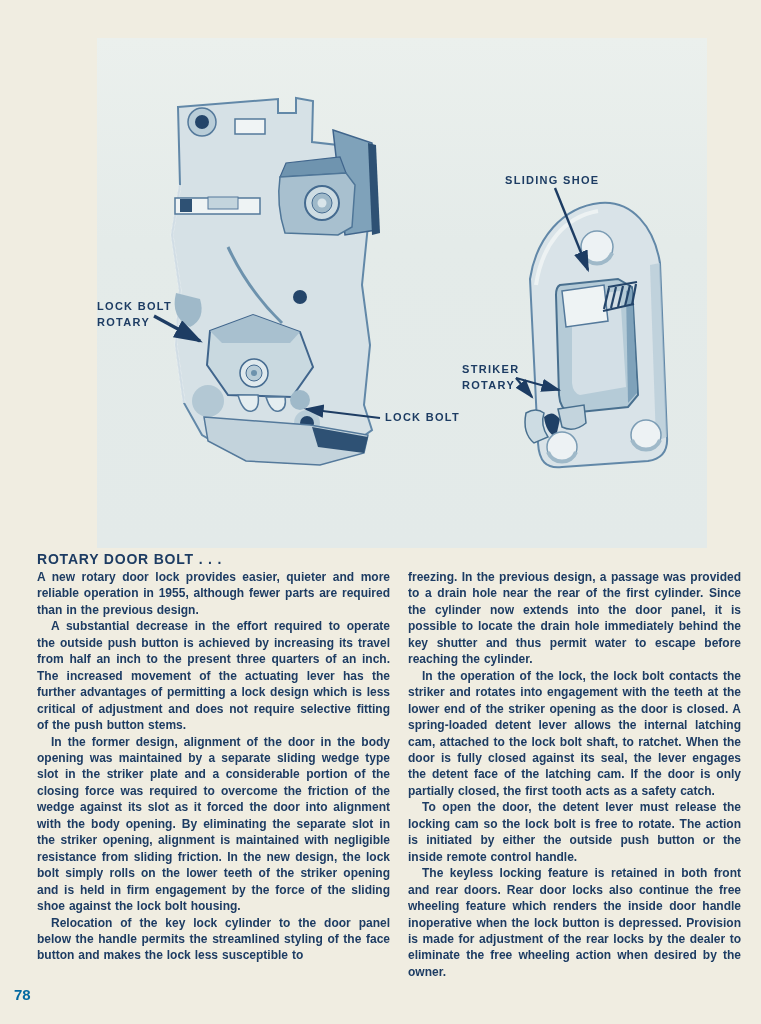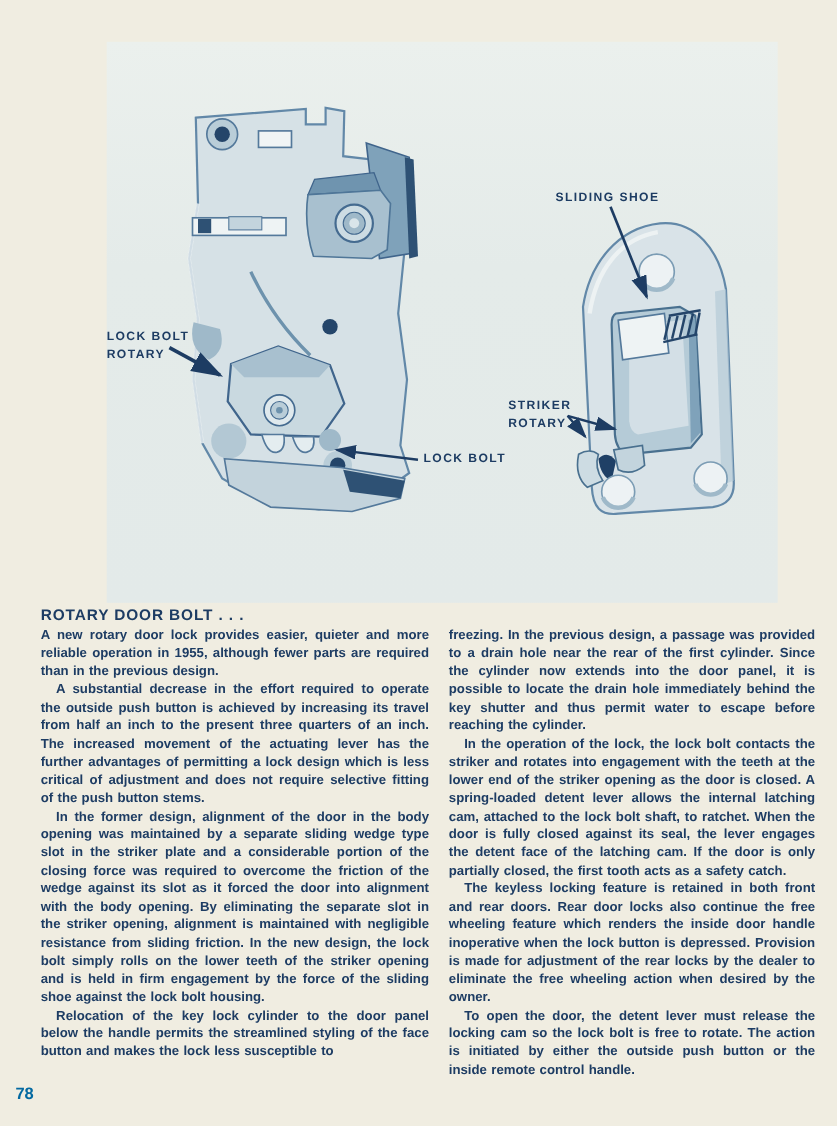--- a/index.html
+++ b/index.html
@@ -165,19 +165,19 @@
   <div class="col col-left">
     <p class="first">A new rotary door lock provides easier, quieter and more reliable operation in 1955, although fewer parts are required than in the previous design.</p>
     <p>A substantial decrease in the effort required to operate the outside push button is achieved by increasing its travel from half an inch to the present three quarters of an inch. The increased movement of the actuating lever has the further advantages of permitting a lock design which is less critical of adjustment and does not require selective fitting of the push button stems.</p>
     <p>In the former design, alignment of the door in the body opening was maintained by a separate sliding wedge type slot in the striker plate and a considerable portion of the closing force was required to overcome the friction of the wedge against its slot as it forced the door into alignment with the body opening. By eliminating the separate slot in the striker opening, alignment is maintained with negligible resistance from sliding friction. In the new design, the lock bolt simply rolls on the lower teeth of the striker opening and is held in firm engagement by the force of the sliding shoe against the lock bolt housing.</p>
     <p>Relocation of the key lock cylinder to the door panel below the handle permits the streamlined styling of the face button and makes the lock less susceptible to</p>
   </div>
 
   <div class="col col-right">
     <p class="first">freezing. In the previous design, a passage was provided to a drain hole near the rear of the first cylinder. Since the cylinder now extends into the door panel, it is possible to locate the drain hole immediately behind the key shutter and thus permit water to escape before reaching the cylinder.</p>
     <p>In the operation of the lock, the lock bolt contacts the striker and rotates into engagement with the teeth at the lower end of the striker opening as the door is closed. A spring-loaded detent lever allows the internal latching cam, attached to the lock bolt shaft, to ratchet. When the door is fully closed against its seal, the lever engages the detent face of the latching cam. If the door is only partially closed, the first tooth acts as a safety catch.</p>
+    <p>To open the door, the detent lever must release the locking cam so the lock bolt is free to rotate. The action is initiated by either the outside push button or the inside remote control handle.</p>
     <p>The keyless locking feature is retained in both front and rear doors. Rear door locks also continue the free wheeling feature which renders the inside door handle inoperative when the lock button is depressed. Provision is made for adjustment of the rear locks by the dealer to eliminate the free wheeling action when desired by the owner.</p>
-    <p>To open the door, the detent lever must release the locking cam so the lock bolt is free to rotate. The action is initiated by either the outside push button or the inside remote control handle.</p>
   </div>
 
   <div class="page-number">78</div>
 
 </div>
 
 </body></html>

